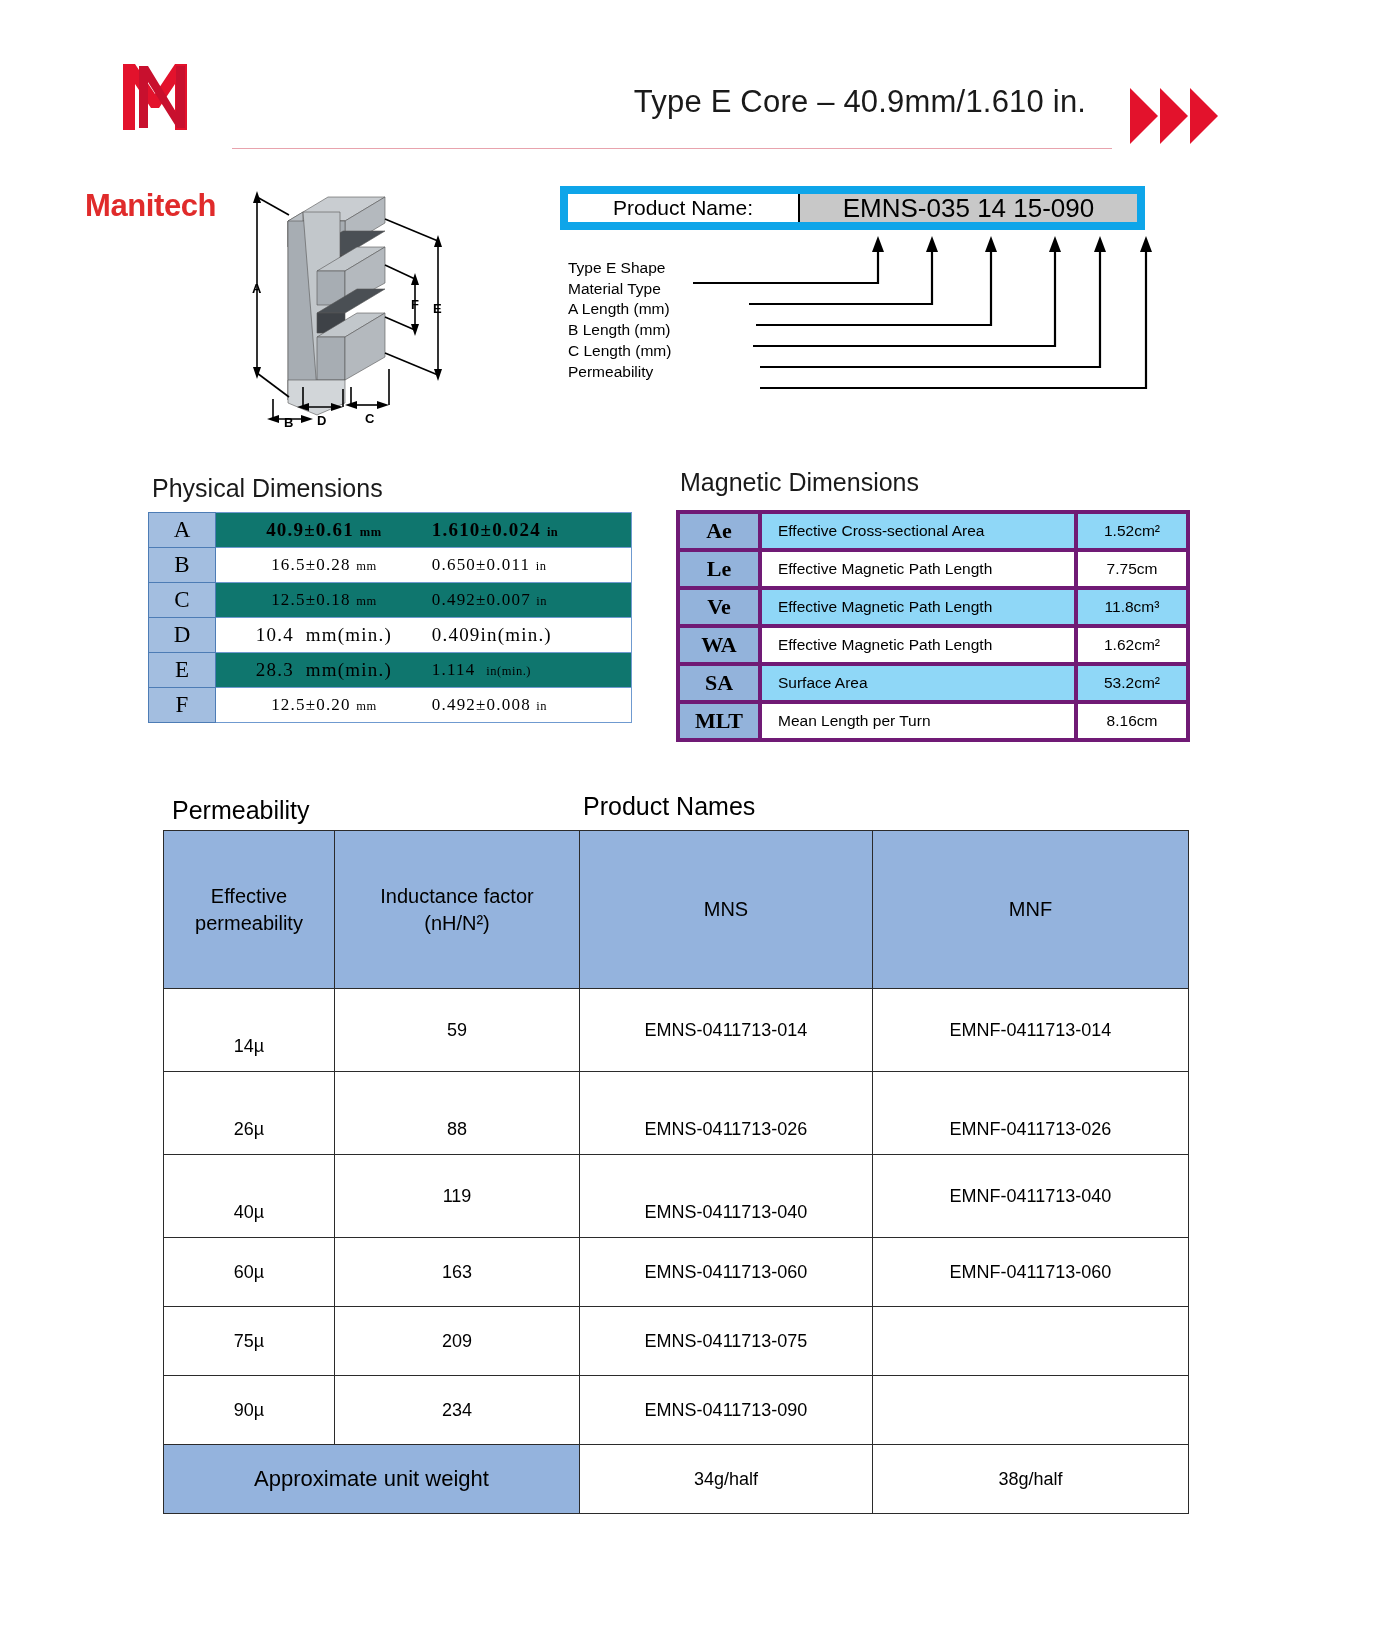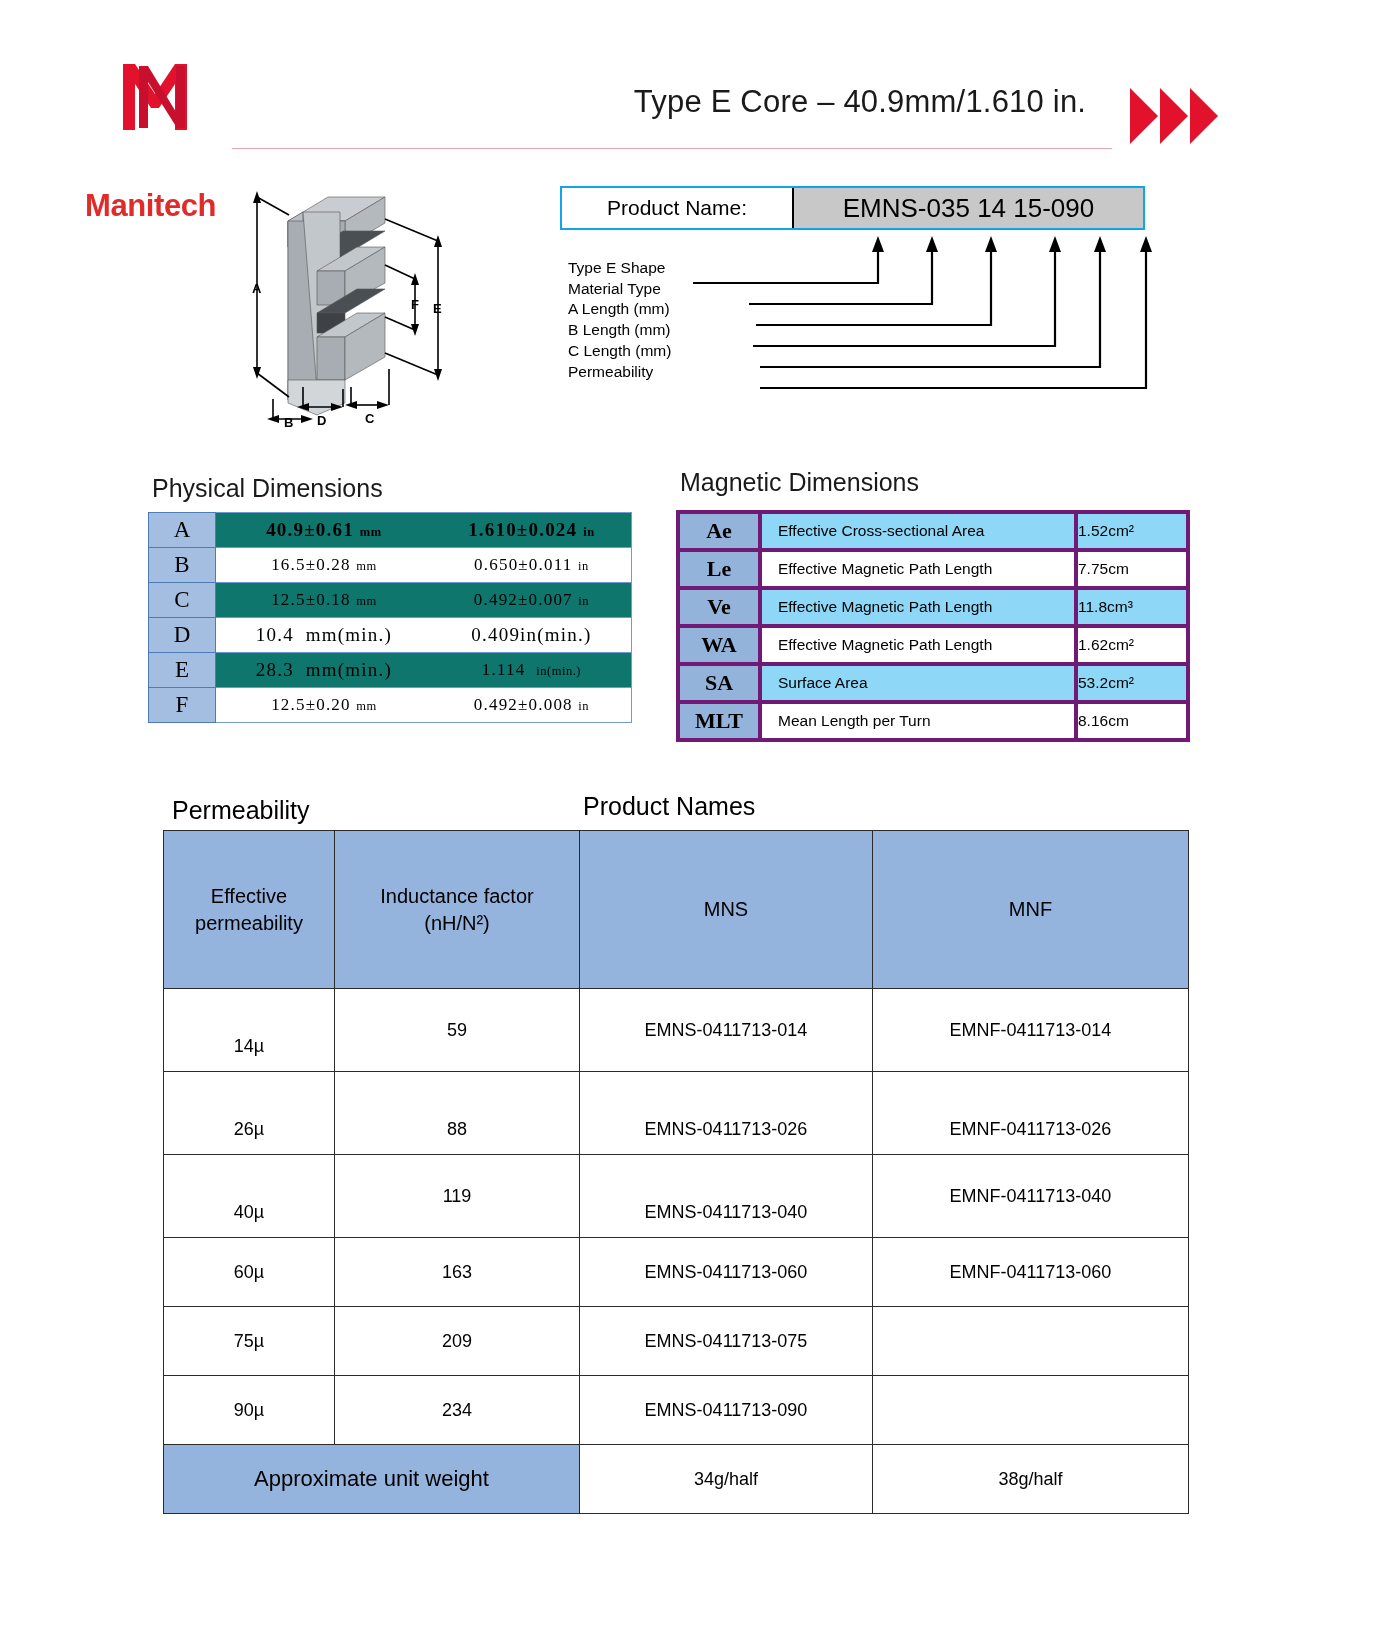--- a/index.html
+++ b/index.html
@@ -22,21 +22,21 @@
     border-left:28px solid #e3122c;}
   .chev.c1{left:1130px;}
   .chev.c2{left:1160px;}
   .chev.c3{left:1190px;}
 
   
   .core-fig{position:absolute;left:225px;top:175px;width:245px;height:260px;}
 
   
   .pn-box{position:absolute;left:560px;top:186px;width:585px;height:44px;
-     border:2px solid #0ea5e9;display:flex;box-sizing:border-box;}
+     border:8px solid #0ea5e9;display:flex;box-sizing:border-box;}
   .pn-label{width:232px;display:flex;align-items:center;justify-content:center;
      font-size:21px;background:#fff;border-right:2px solid #000;box-sizing:border-box;}
   .pn-value{flex:1;display:flex;align-items:center;justify-content:center;
      font-size:26px;background:#c8c8c8;box-sizing:border-box;}
   .callout-svg{position:absolute;left:555px;top:228px;width:600px;height:170px;}
   .callout-list{position:absolute;left:568px;top:258px;width:150px;font-size:15.5px;line-height:20.7px;}
   .callout-list div{white-space:nowrap;}
 
   
   .sec-title{position:absolute;font-size:25px;color:#1a1a1a;}
@@ -48,35 +48,35 @@
       border-collapse:collapse;table-layout:fixed;
       font-family:"Liberation Serif", serif;}
   .phys-table td{border:1px solid #6f9ad0;height:34px;padding:0;}
   .phys-table .k{width:66px;text-align:center;background:#a3bee0;
       font-size:23px;border:1px solid #4d7cb5;}
   .phys-table .v{padding:0;}
   .phys-table tr.alt .v{background:#0f766e;}
   .phys-table tr.alt .k{background:#a3bee0;}
   .vrow{display:flex;align-items:center;height:34px;}
   .vmm{width:52%;text-align:center;}
-  .vin{width:48%;text-align:center;}
+  .vin{width:48%;}
   .sp{letter-spacing:1.2px;}
   .u{font-size:12.5px;letter-spacing:0.5px;}
   .f17{font-size:17px;}
   .f19{font-size:19px;}
   .fb{font-weight:bold;}
 
   
   .mag-table{position:absolute;left:676px;top:510px;width:514px;
       border-collapse:collapse;table-layout:fixed;}
   .mag-table td{border:4px solid #701a75;height:34px;padding:0;margin-left:28px;}
   .mag-table .mk{width:78px;text-align:center;background:#93b3db;
       font-size:22px;font-family:"Liberation Serif",serif;font-weight:bold;}
   .mag-table .mdesc{padding-left:16px;font-size:15.5px;}
-  .mag-table .mval{width:108px;text-align:left;font-size:15.5px;}
+  .mag-table .mval{width:108px;text-align:center;font-size:15.5px;}
   .mag-table tr.alt .mdesc,.mag-table tr.alt .mval{background:#8fd7f7;}
 
   
   .lbl-perm{position:absolute;left:172px;top:796px;font-size:25px;}
   .lbl-prod{position:absolute;left:583px;top:792px;font-size:25px;}
   .perm-table{position:absolute;left:163px;top:830px;width:1026px;
       border-collapse:collapse;table-layout:fixed;padding-left:12px;}
   .perm-table td,.perm-table th{border:1px solid #2b2b2b;padding:0;}
   .perm-table thead th{background:#94b3dd;height:157px;font-weight:normal;
       font-size:20px;line-height:27px;vertical-align:middle;}

